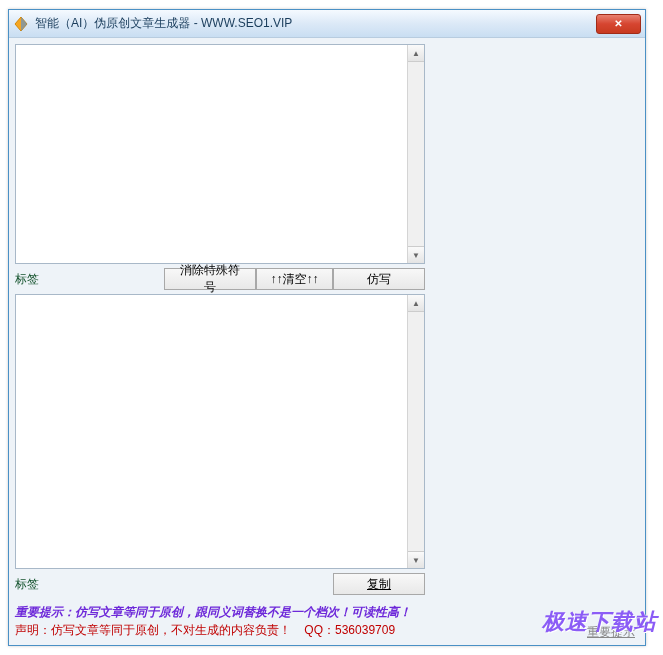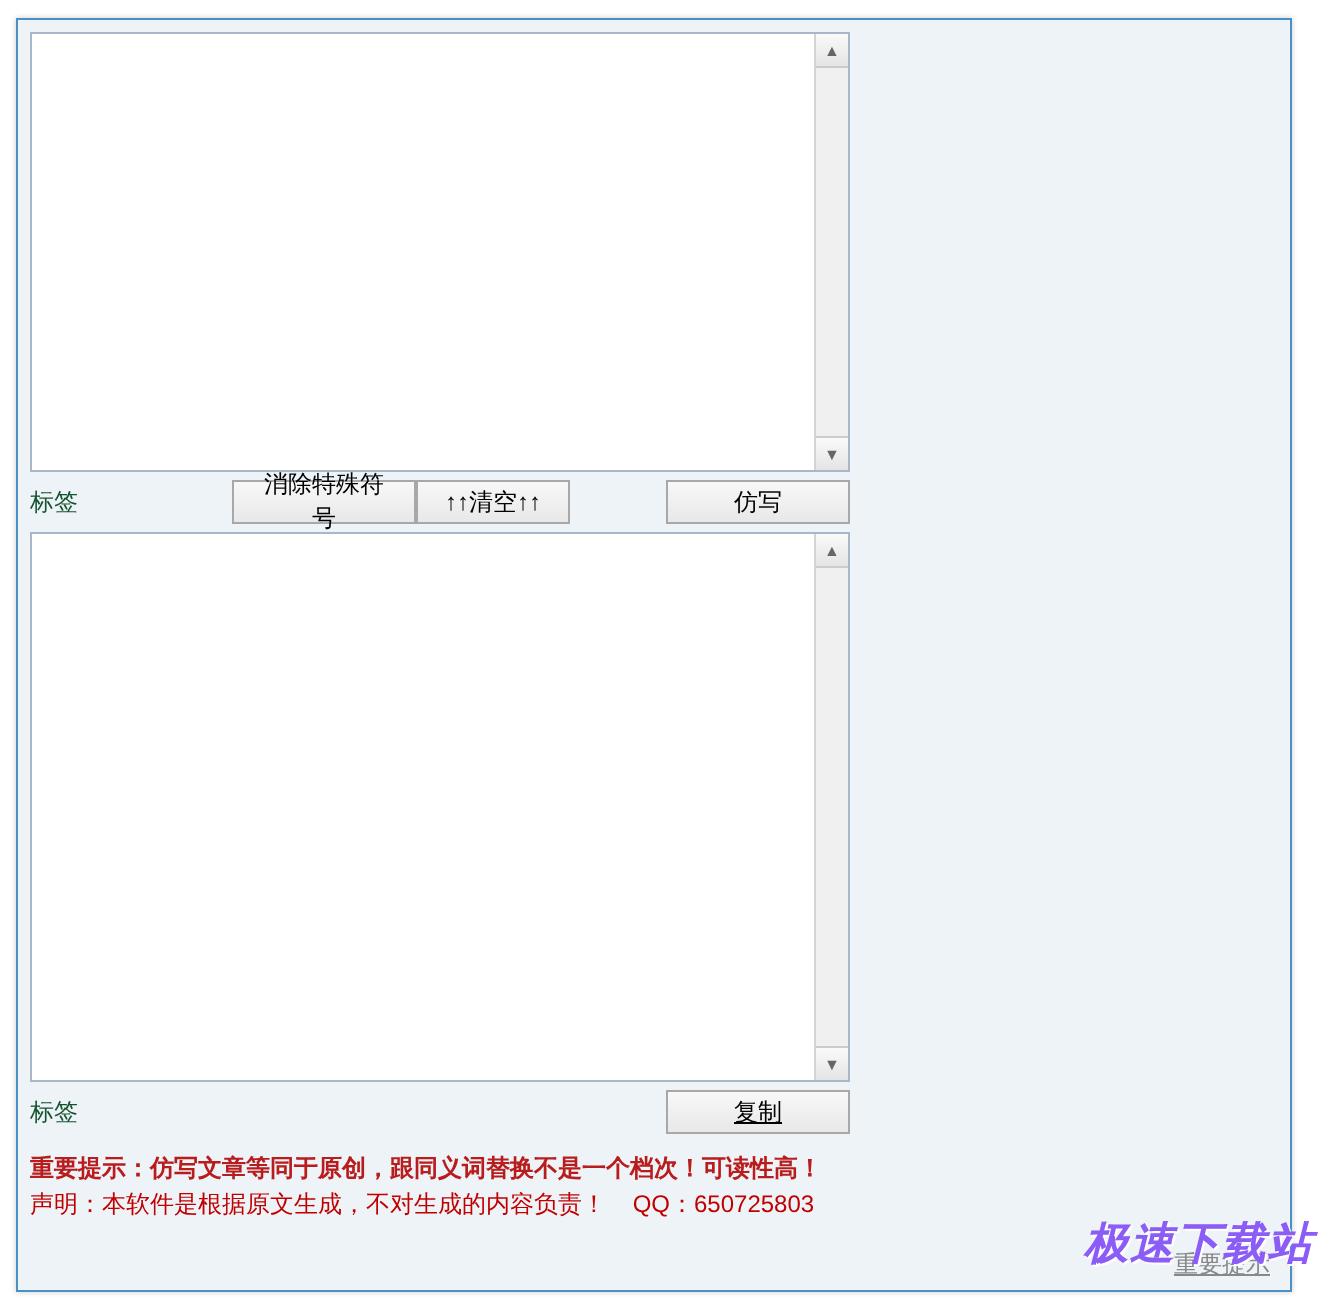--- a/index.html
+++ b/index.html
@@ -152,34 +152,34 @@
     }
     .btn-del-special {
       width: 92px;
       margin-left: 39px;
     }
     .btn-clear {
       width: 77px;
     }
     .btn-rewrite {
       width: 92px;
-      margin-left: 48px;
     }
     .btn-copy {
       width: 92px;
       text-decoration: underline;
     }
     .notice {
       margin-top: 4px;
       font-size: 12px;
       line-height: 18px;
     }
     .notice-line1 {
-      color: #b91c1c;
+      color: #6d28d9;
       font-weight: bold;
+      font-style: italic;
     }
     .notice-line2 {
       color: #c00000;
     }
     .bottom-right-link {
       position: absolute;
       right: 10px;
       bottom: 4px;
       font-size: 12px;
       color: #888;
@@ -195,20 +195,30 @@
       font-style: italic;
       letter-spacing: 1px;
       text-shadow: 1px 1px 0 #fff;
       pointer-events: none;
     }
   </style>
 </head>
 <body>
 
 <div class="window">
+  <div class="titlebar">
+    <div class="titlebar-icon">
+      <svg width="16" height="16" viewBox="0 0 16 16">
+        <path d="M8 1 L14 8 L8 15 L2 8 Z" fill="#f5a623" stroke="#d48806" stroke-width="1"></path>
+        <path d="M8 1 L14 8 L8 15 Z" fill="#4a90e2" opacity="0.6"></path>
+      </svg>
+    </div>
+    <div class="titlebar-title">智能（AI）伪原创文章生成器 - WWW.SEO1.VIP</div>
+    <div class="close-button"></div>
+  </div>
 
   <div class="content-area">
     <div class="left-panel">
 
       <div class="textarea-wrap top-textarea">
         <textarea class="textarea" style=""></textarea>
         <div class="scrollbar">
           <div class="scroll-arrow">▲</div>
           <div class="scroll-arrow down">▼</div>
         </div>
@@ -232,23 +242,23 @@
 
       <div class="toolbar-row">
         <span class="label">标签</span>
         <div class="toolbar-spacer"></div>
         <button class="btn btn-copy">复制</button>
       </div>
 
       <div class="notice">
         <div class="notice-line1">重要提示：仿写文章等同于原创，跟同义词替换不是一个档次！可读性高！</div>
         <div class="notice-line2">
-          <span>声明：本软件是根据原文生成，不对生成的内容负责！</span>
+          <span>声明：仿写文章等同于原创，不对生成的内容负责！</span>
           &nbsp;&nbsp;
-          <span>QQ：650725803</span>
+          <span>QQ：536039709</span>
         </div>
       </div>
 
     </div>
   </div>
 
   <a class="bottom-right-link">重要提示</a>
 </div>
 
 <div class="watermark">极速下载站</div>

